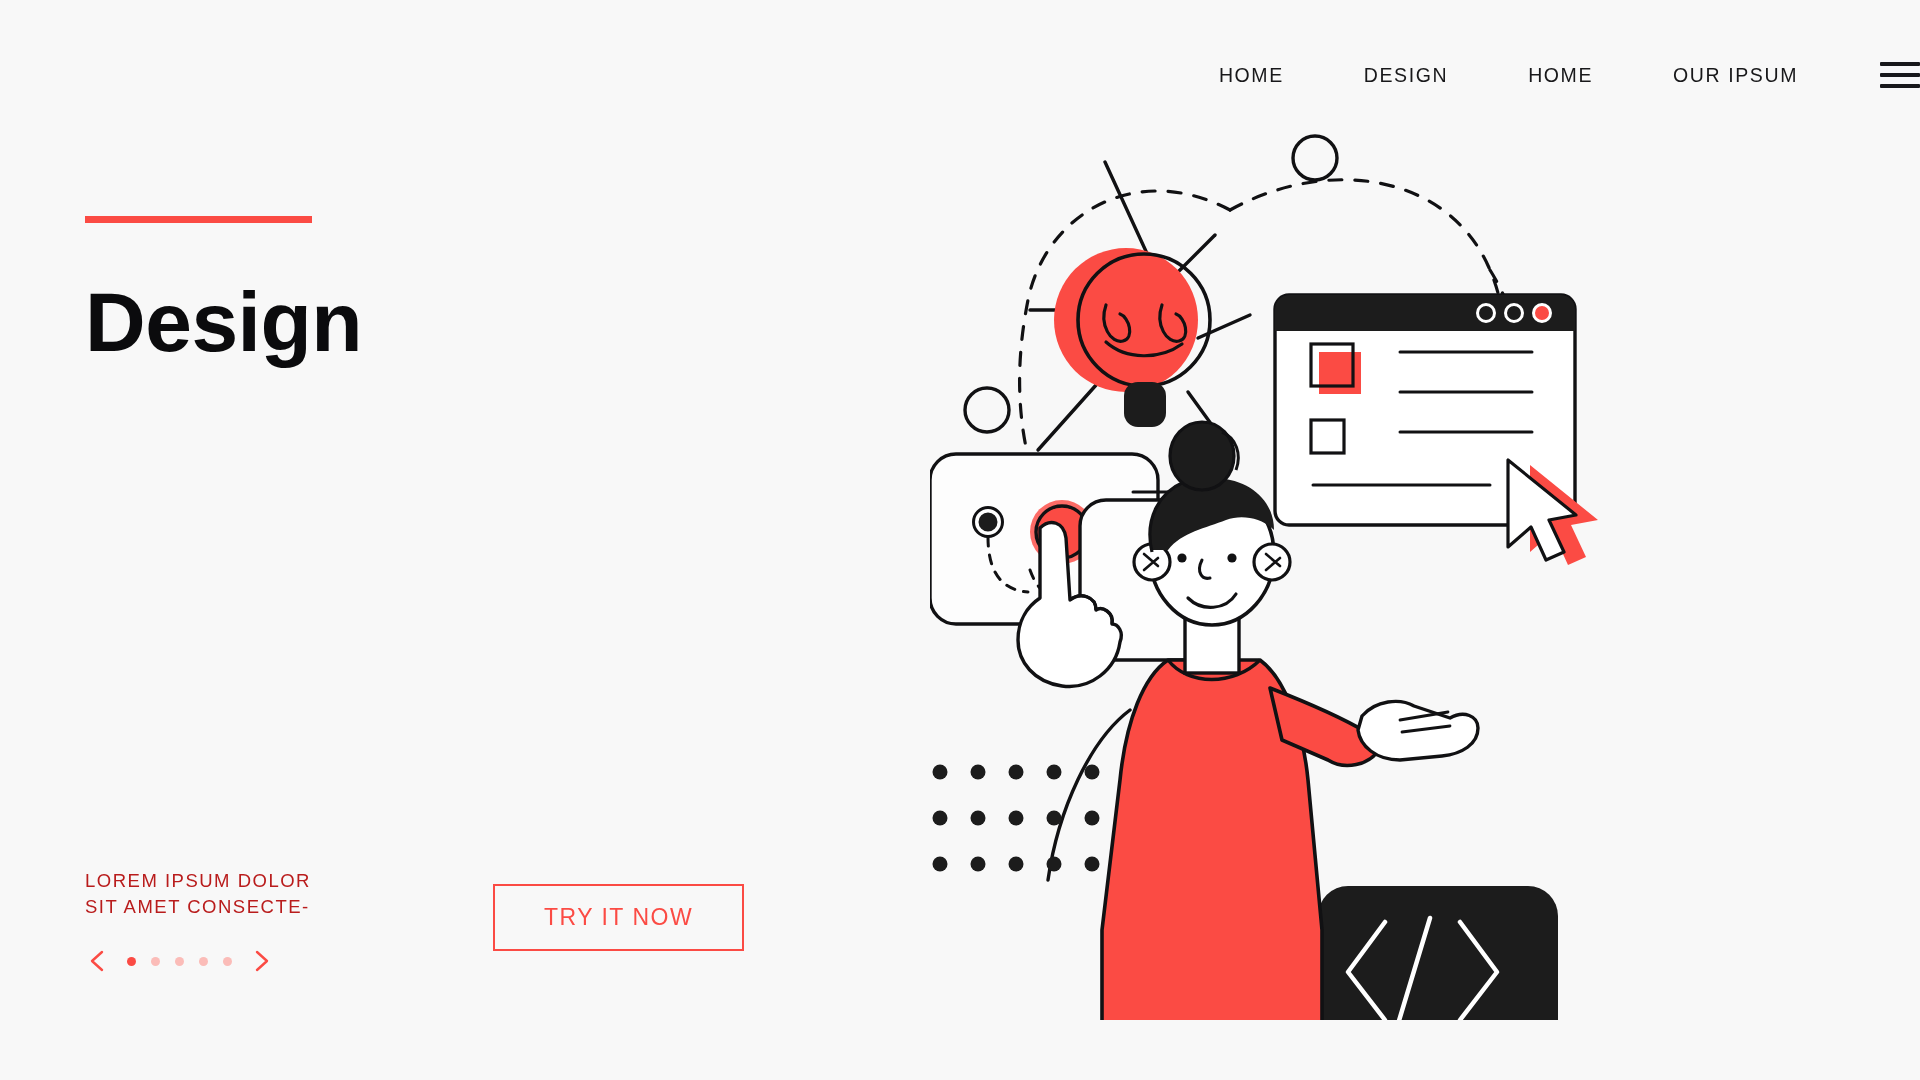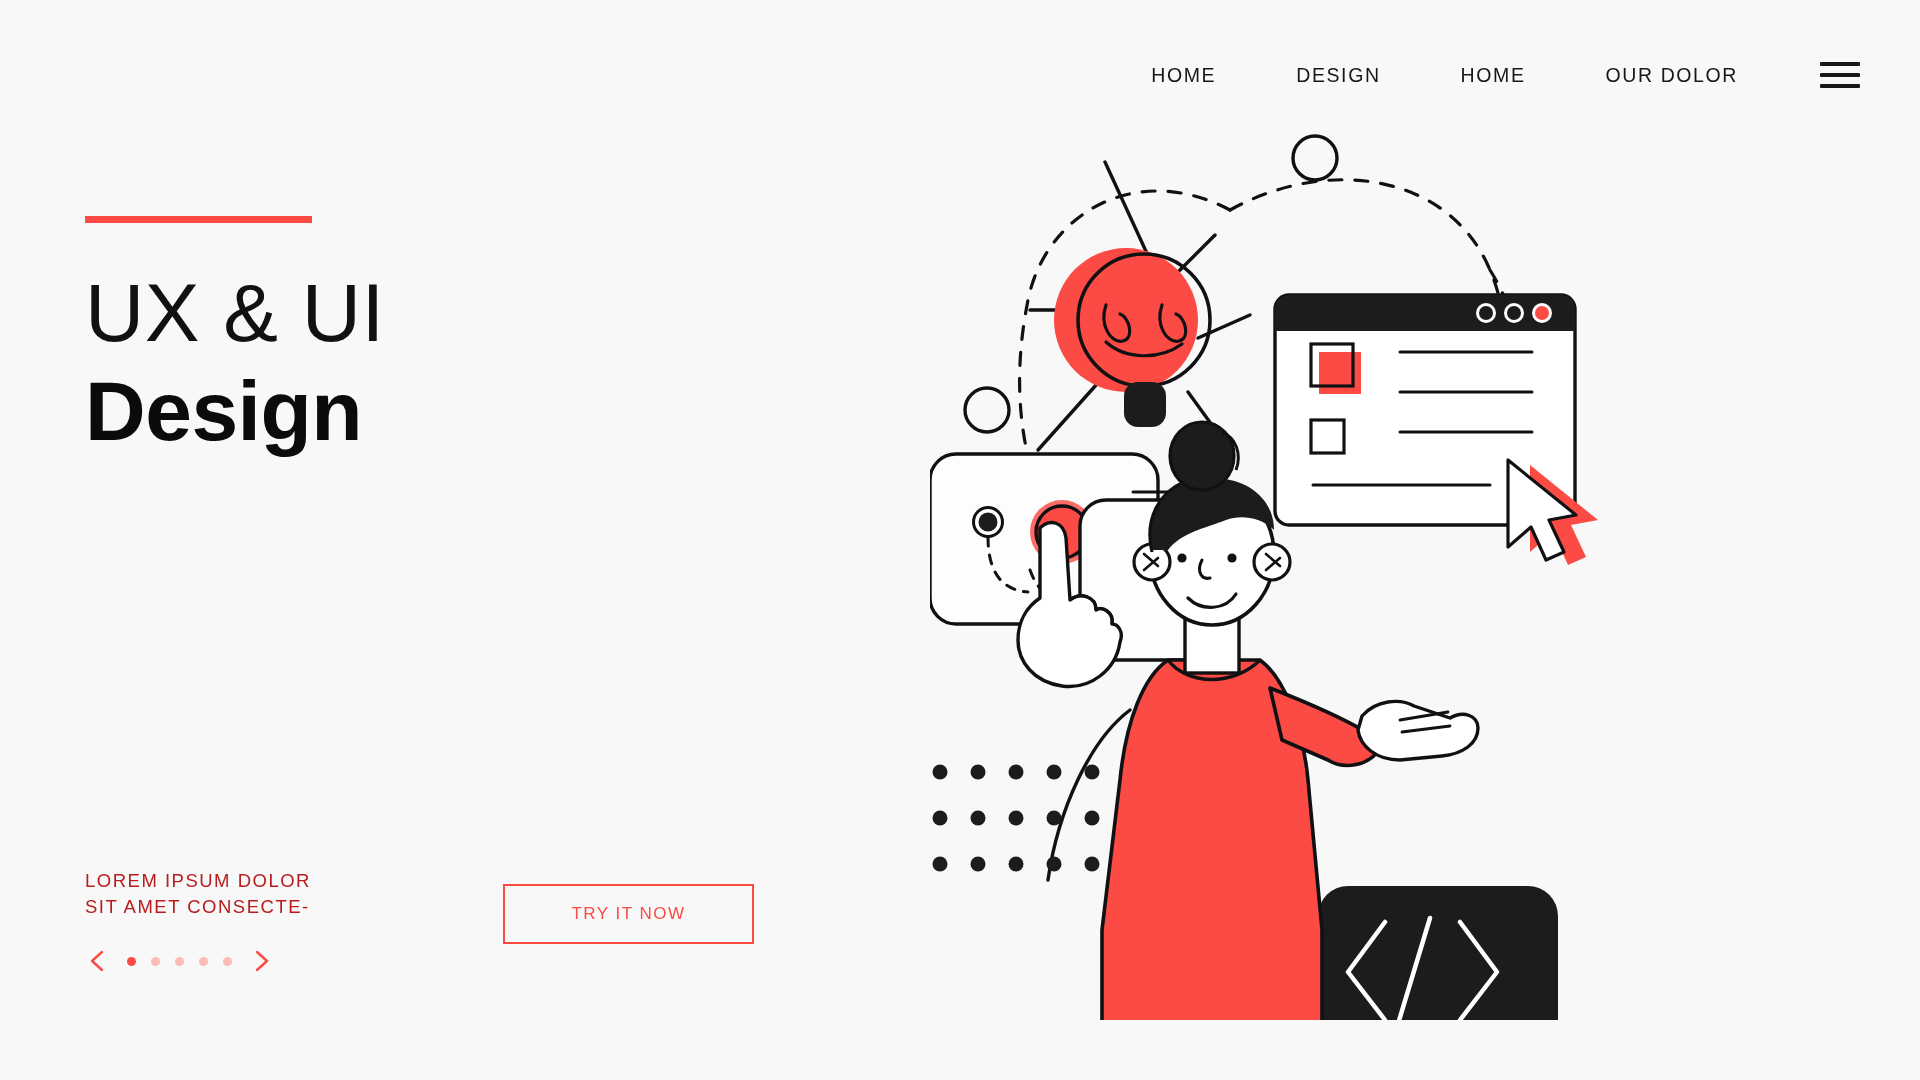--- a/index.html
+++ b/index.html
@@ -20,21 +20,20 @@
   .navbar {
     position: absolute;
     top: 0;
     left: 0;
     width: 1920px;
     height: 150px;
     display: flex;
     align-items: center;
     justify-content: flex-end;
     box-sizing: border-box;
-    padding-right: 60px;
   }
   .nav-links {
     display: flex;
     align-items: center;
     gap: 80px;
     margin-right: 82px;
   }
   .nav-link {
     font-size: 19.5px;
     letter-spacing: 1.6px;
@@ -138,28 +137,28 @@
     width: 9px;
     height: 9px;
     border-radius: 50%;
     background: #fbbcb8;
     cursor: pointer;
   }
   .dot.active { background: #fb4b44; }
 
   .cta {
     position: absolute;
-    left: 418px;
+    left: 408px;
     top: 884px;
     width: 251px;
-    height: 60px;
+    height: 67px;
     border: 2.5px solid #fb4b44;
     background: transparent;
     color: #fb4b44;
-    font-size: 17px;
+    font-size: 23px;
     letter-spacing: 1.5px;
     font-family: "Liberation Sans", sans-serif;
     cursor: pointer;
     display: flex;
     align-items: center;
     justify-content: center;
   }
 
   
   .illustration {
@@ -172,35 +171,34 @@
   .illustration svg { display: block; }
 </style>
 </head>
 <body>
 
 <nav class="navbar">
   <div class="nav-links">
     <a class="nav-link" href="#">HOME</a>
     <a class="nav-link" href="#">DESIGN</a>
     <a class="nav-link" href="#">HOME</a>
-    <a class="nav-link" href="#">OUR DOLOR</a>
+    <a class="nav-link" href="#">OUR IPSUM</a>
   </div>
   <div class="hamburger">
     <span></span>
     <span></span>
     <span></span>
   </div>
 </nav>
 
 <div class="hero-left">
 
   <div class="accent-bar"></div>
 
   <h1 class="headline">
-    <span class="headline-light">UX &amp; UI</span>
     <span class="headline-bold">Design</span>
   </h1>
 
   <div class="subtext">LOREM IPSUM DOLOR
 SIT AMET CONSECTE-</div>
 
   <div class="carousel">
     <div class="car-arrow">
       <svg width="26" height="26" viewBox="0 0 26 26">
         <polyline points="17,4 7,13 17,22" fill="none" stroke="#fb4b44" stroke-width="2.4" stroke-linecap="round" stroke-linejoin="round"></polyline>

